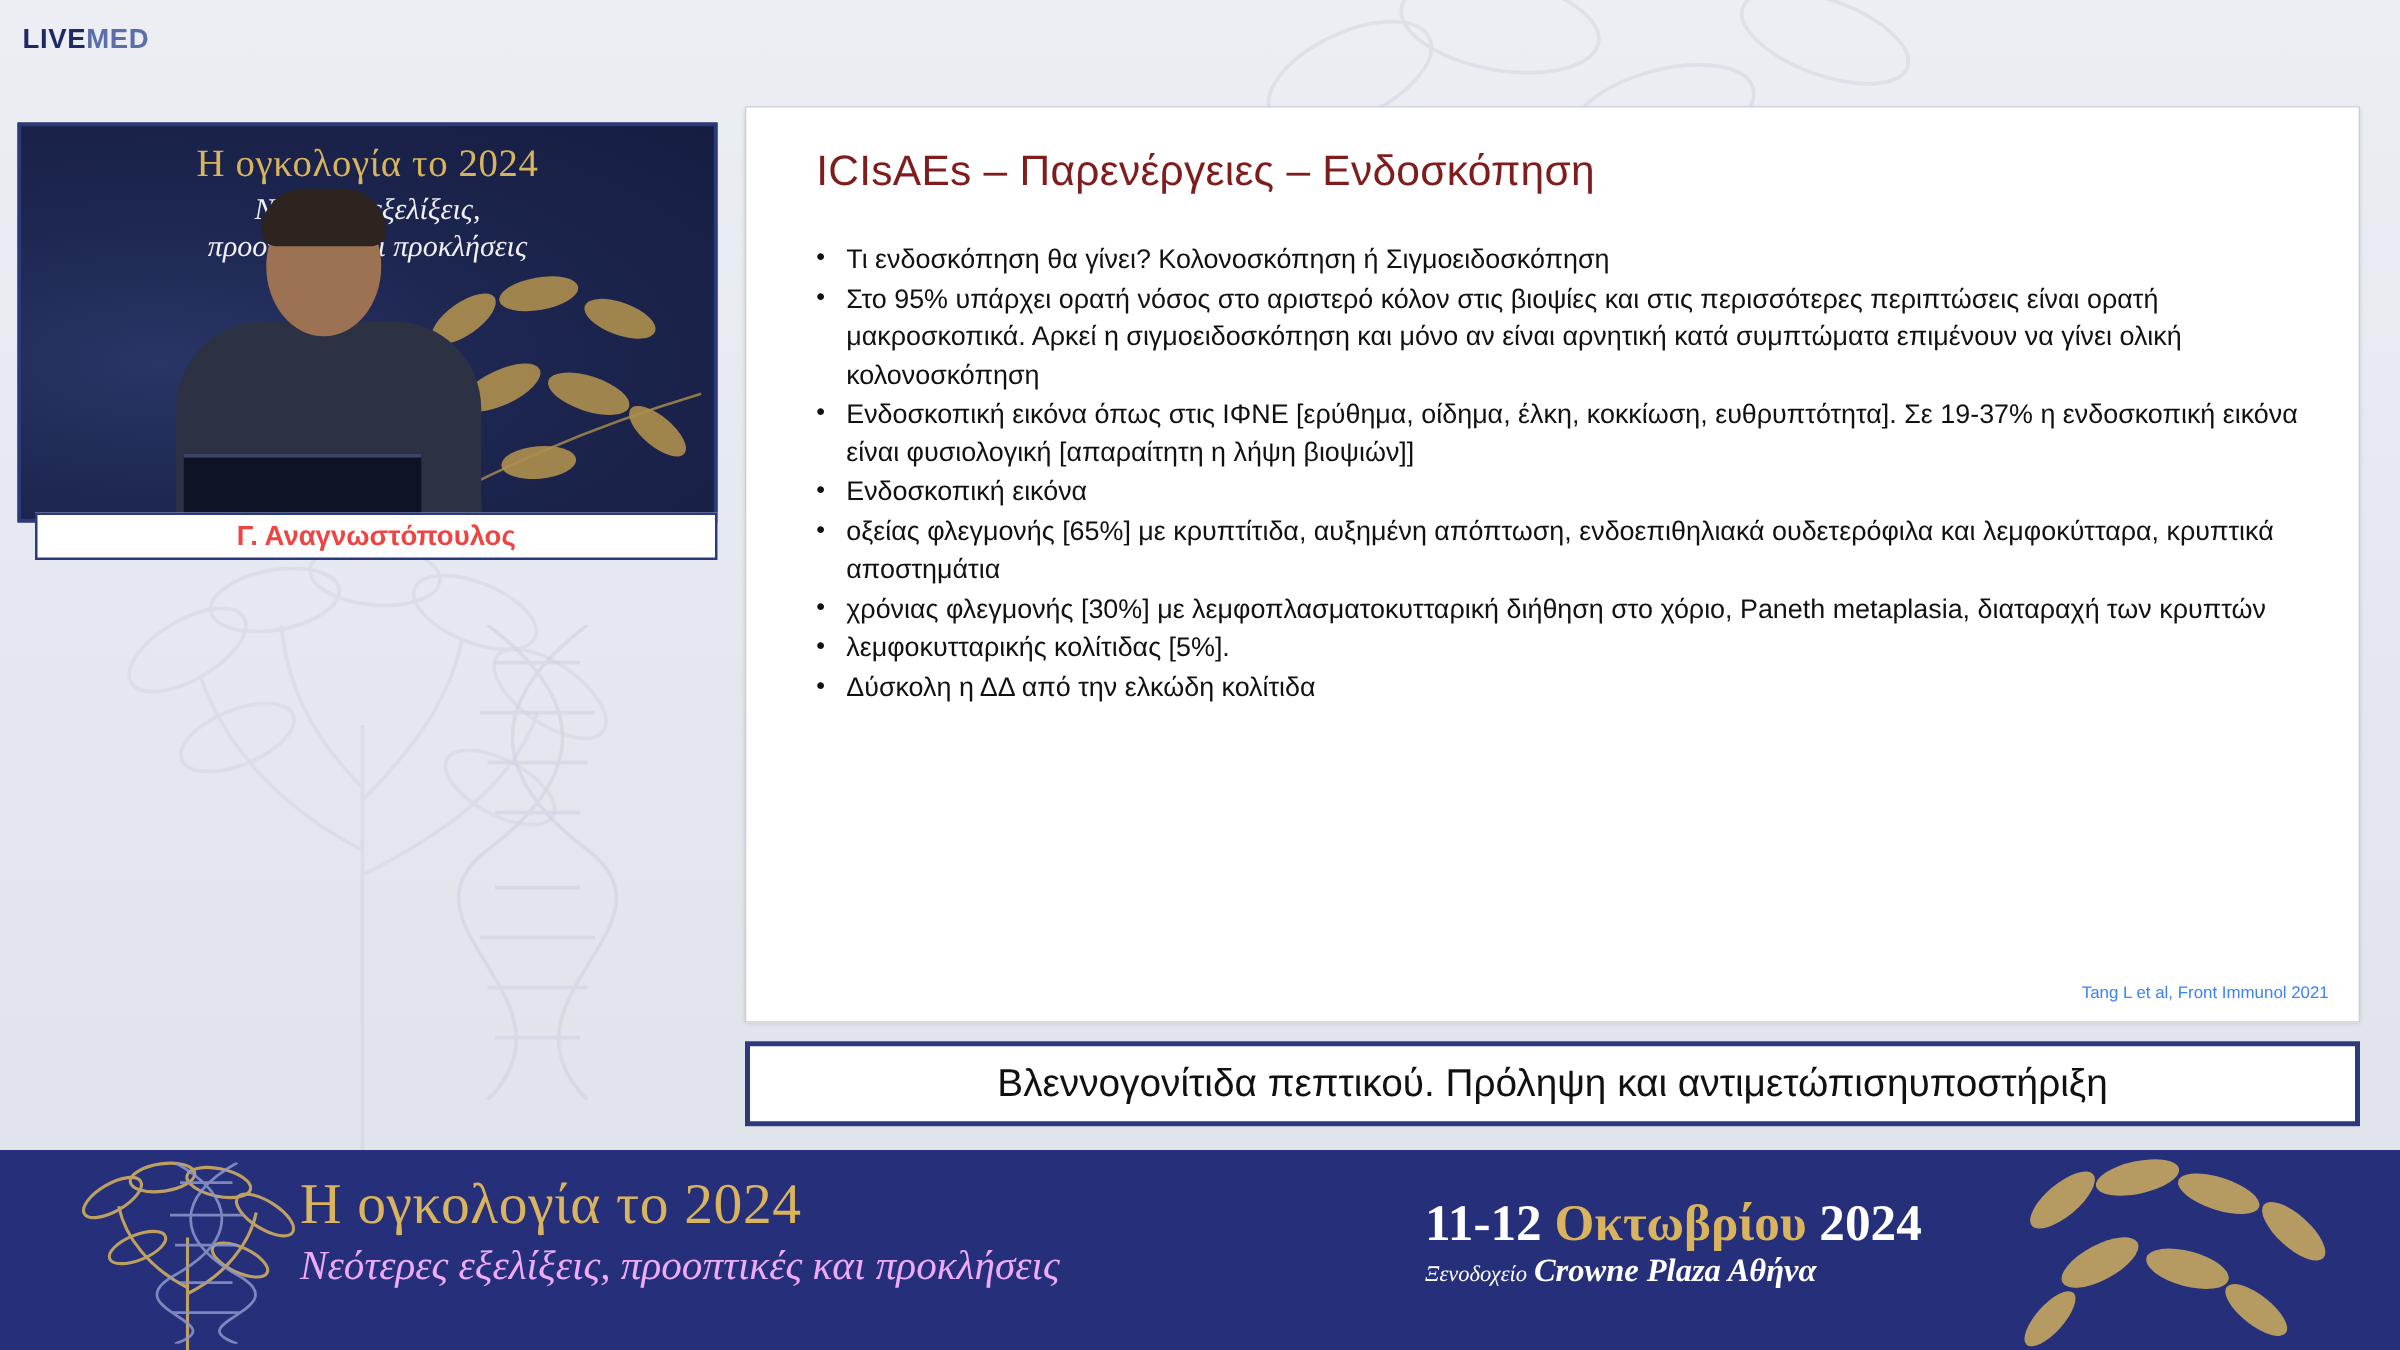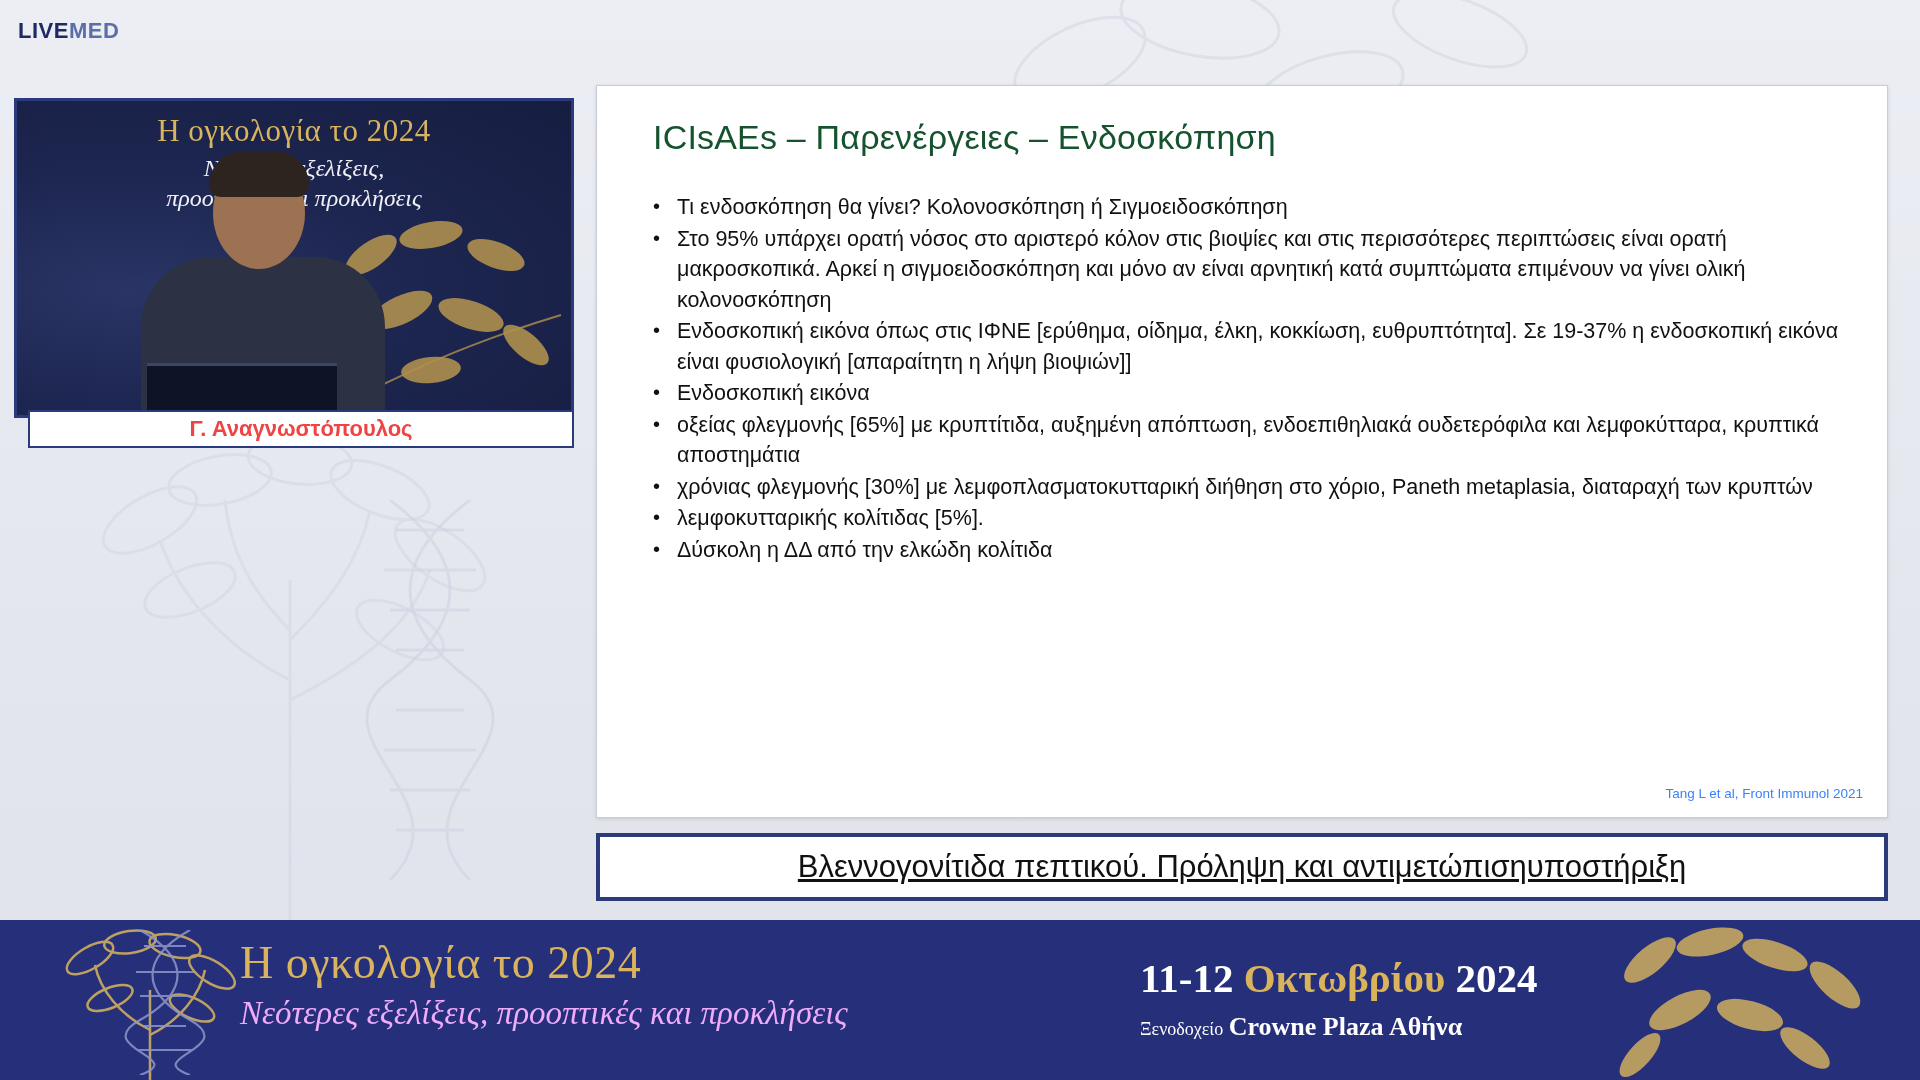--- a/index.html
+++ b/index.html
@@ -129,21 +129,21 @@
     width: 1292px; height: 733px;
     background: #ffffff;
     border: 1px solid #c9ccd8;
     box-shadow: 0 1px 4px rgba(0,0,0,.12);
     z-index: 10;
   }
   #slide-title {
     position: absolute;
     left: 56px; top: 32px;
     font-size: 34px;
-    color: #14532d;
+    color: #7f1d1d;
     letter-spacing: .2px;
   }
   #bullets {
     position: absolute;
     left: 56px; top: 106px;
     right: 28px;
   }
   .bullet {
     display: flex;
     font-size: 21.5px;
@@ -173,21 +173,20 @@
     border: 4px solid #2b3a7a;
     display: flex; align-items: center;
     z-index: 11;
   }
   #caption-text {
     width: 100%;
     text-align: center;
     font-size: 31px;
     color: #111;
     padding: 0 20px;
-    text-decoration: underline;
   }
 
   
   #footer {
     position: absolute;
     left: 0; bottom: 0;
     width: 1920px; height: 160px;
     background: #26307a;
     overflow: hidden;
     z-index: 15;
@@ -223,23 +222,23 @@
     color: #ffffff;
   }
   #footer-date {
     font-family: "Liberation Serif", serif;
     font-size: 41px;
     font-weight: bold;
   }
   #footer-date .month { color: #d9b45d; }
   #footer-date .year { color: #ffffff; font-weight: bold; }
   #footer-venue {
-    margin-top: 10px;
     font-family: "Liberation Serif", serif;
     font-size: 22px;
+    font-style: italic;
   }
   #footer-venue .big { font-size: 26px; font-weight: bold; }
   #footer-venue .small { font-size: 18px; }
 </style>
 </head>
 <body>
 
 <div id="stage">
 
   <div class="bg-deco" style="left:900px; top:-30px;">

